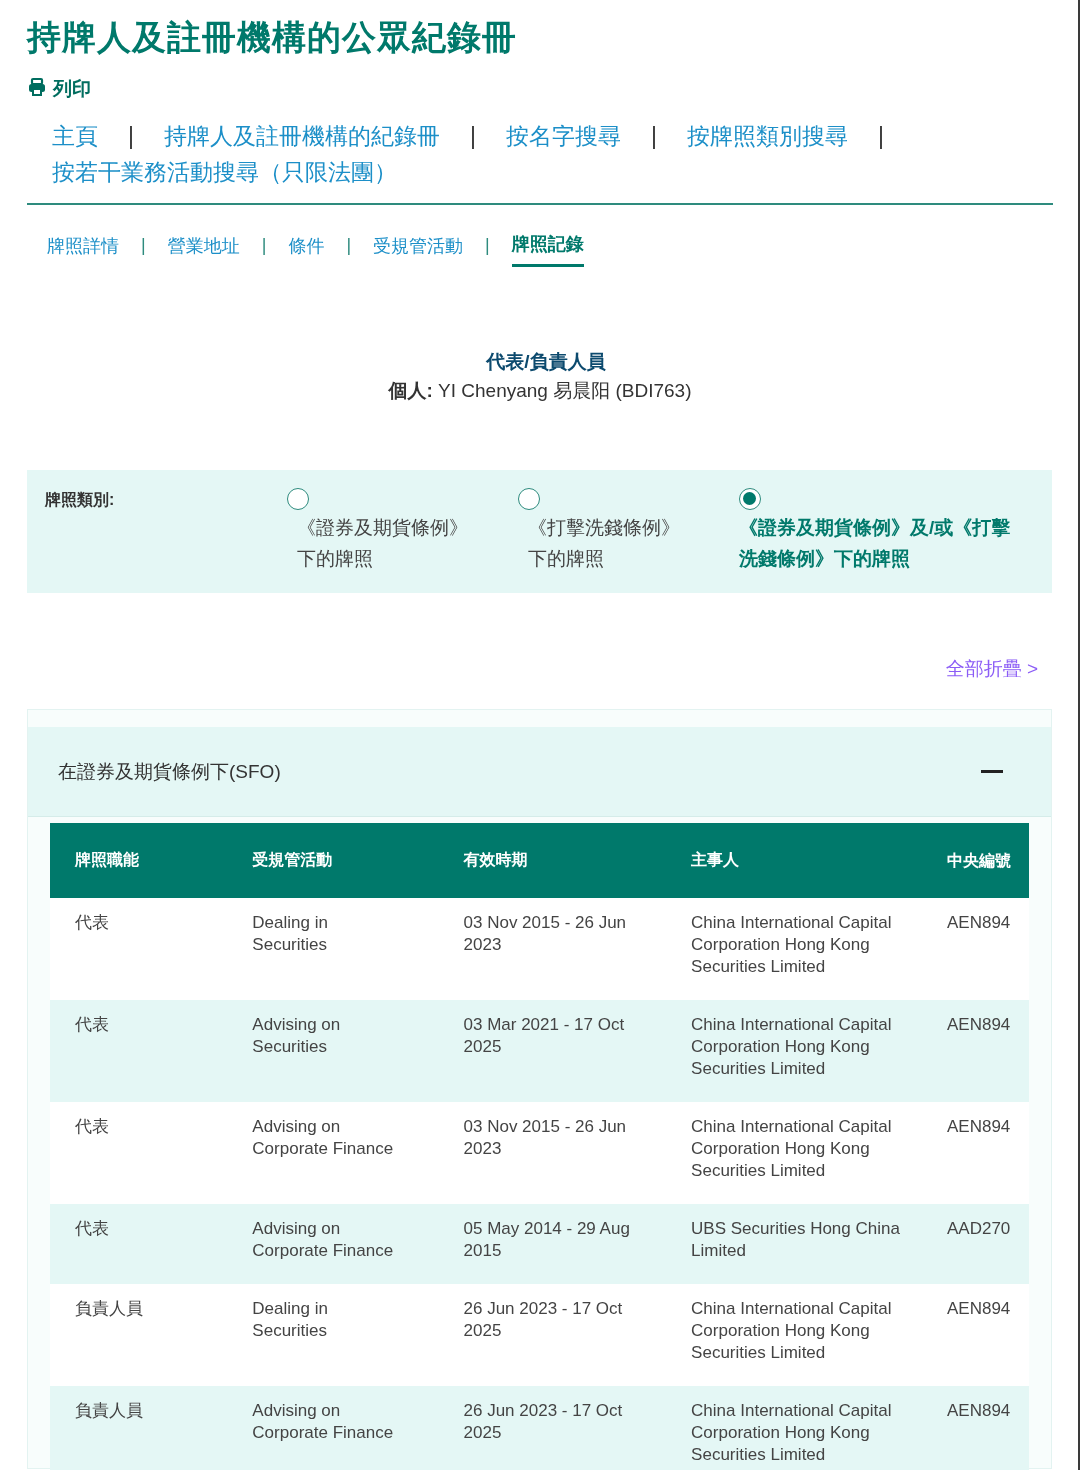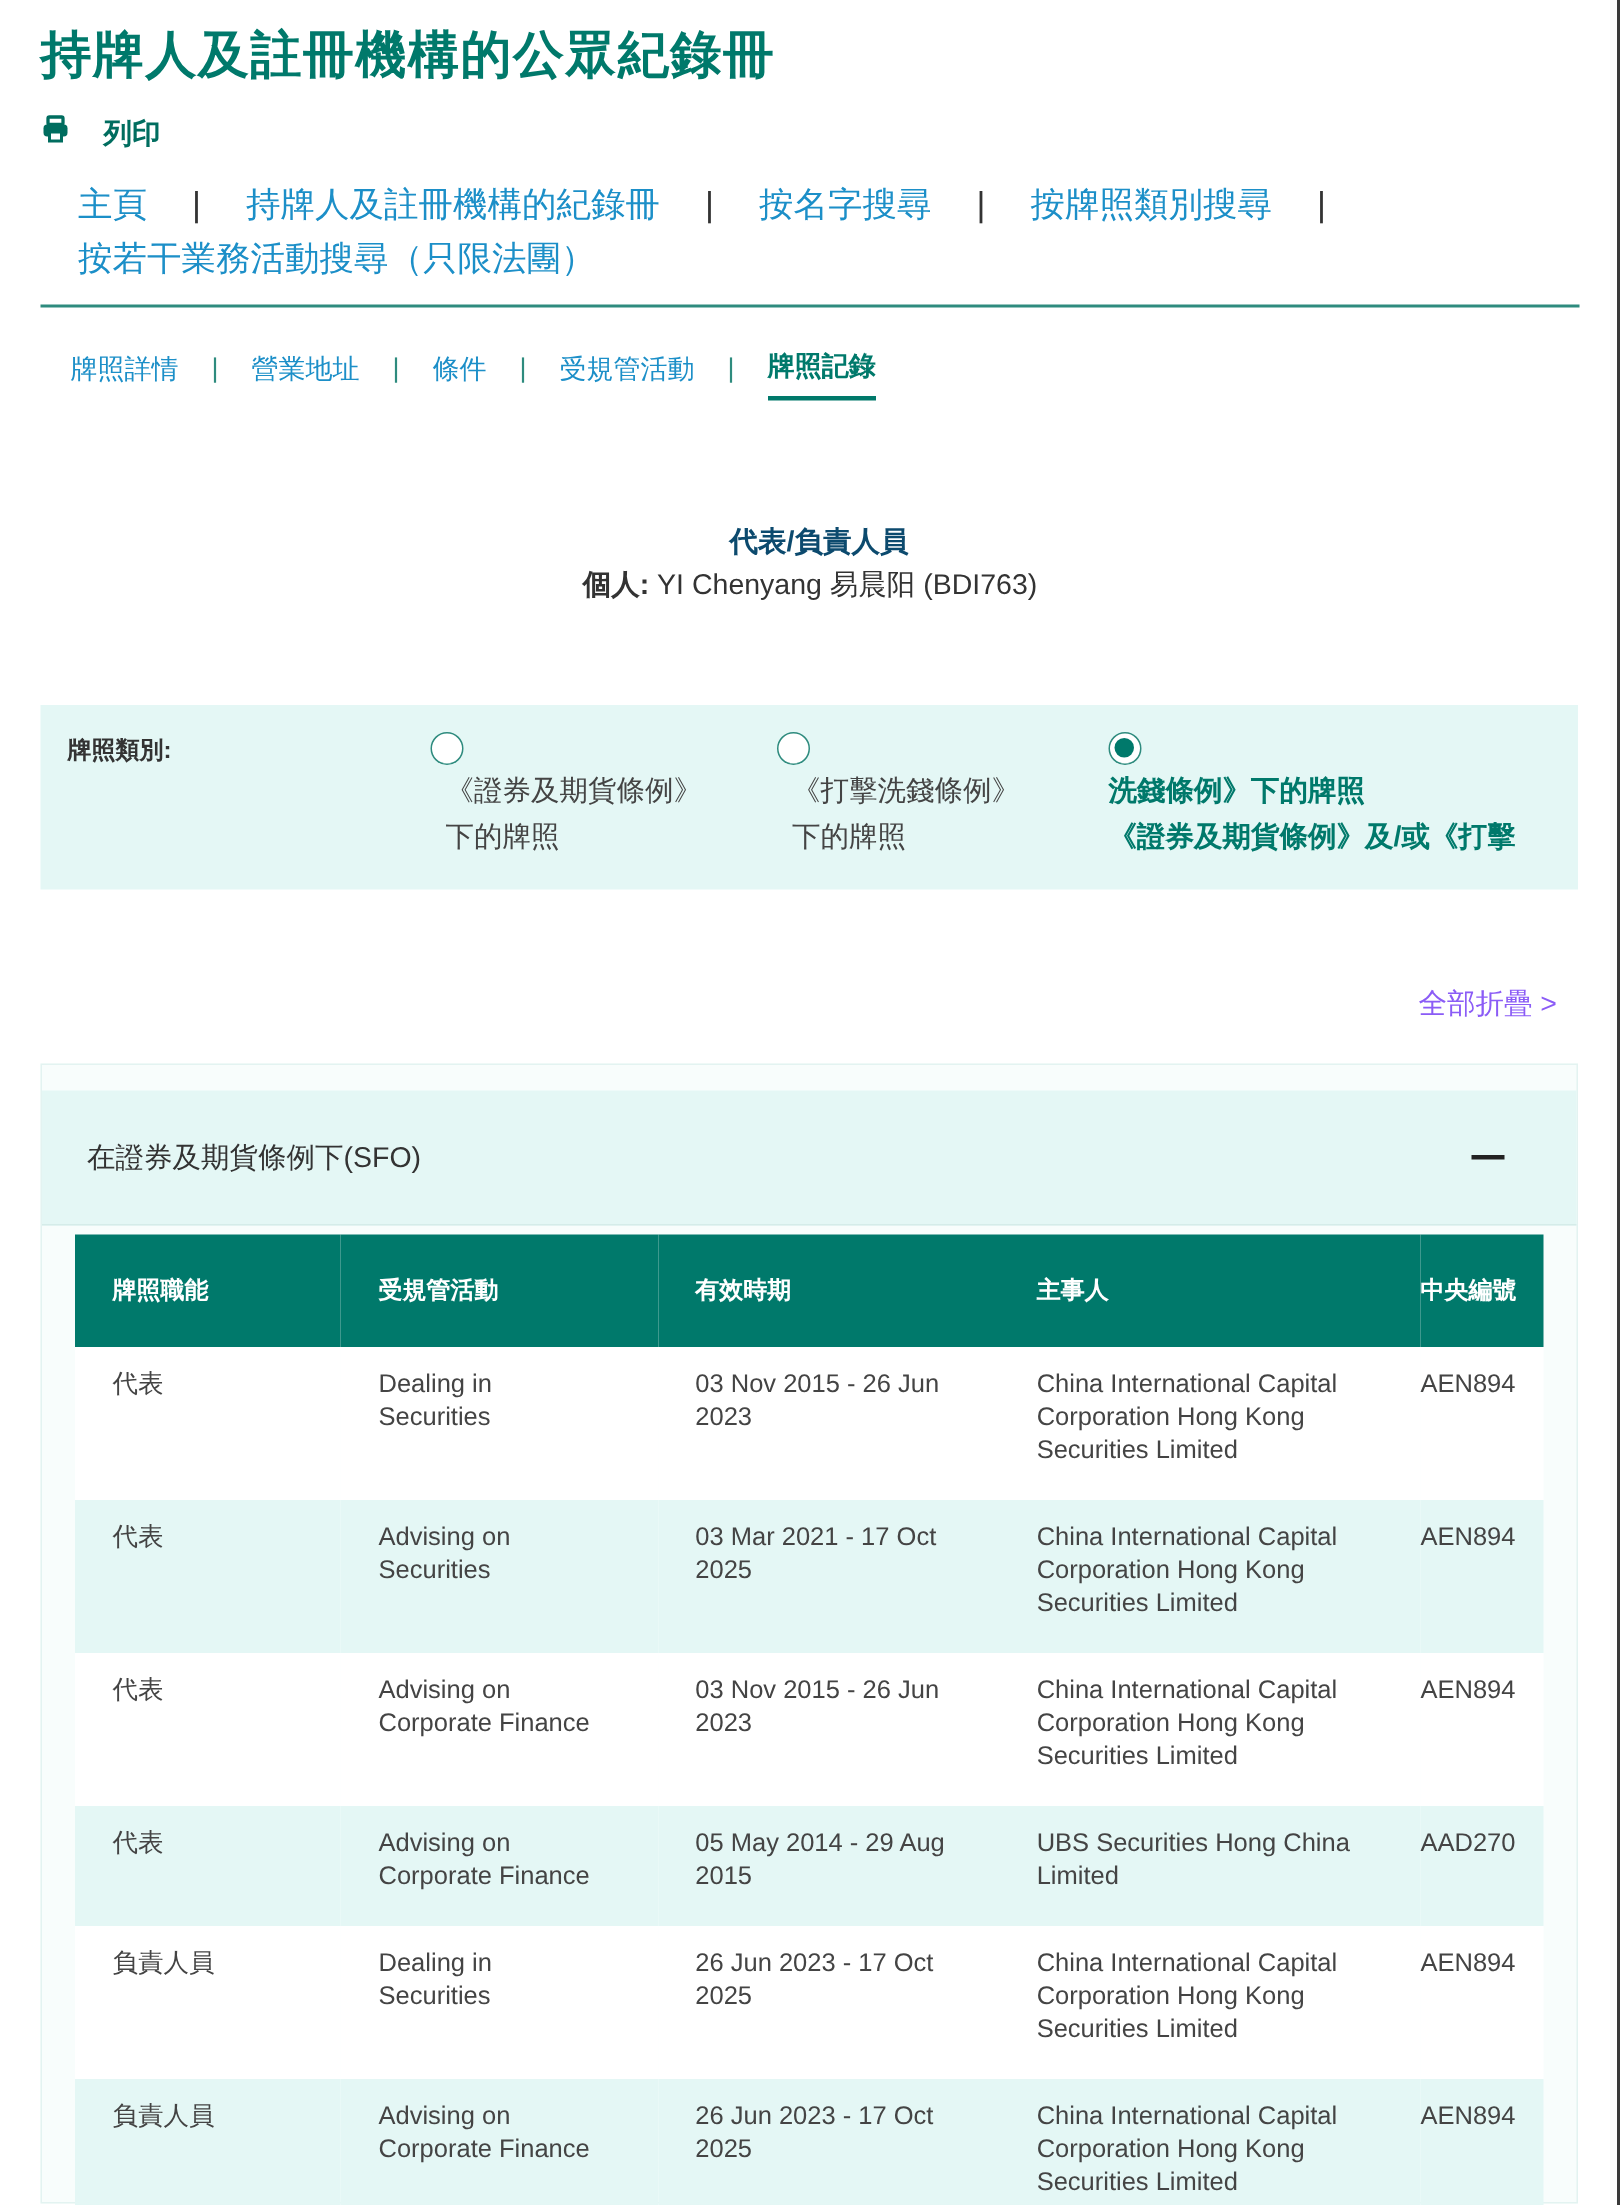--- a/index.html
+++ b/index.html
@@ -1,21 +1,21 @@
 <!DOCTYPE html>
 <html><head>
 <meta charset="utf-8">
 <style>
   * { box-sizing: border-box; margin: 0; padding: 0; }
   html, body { width: 1080px; height: 1470px; background: #ffffff; overflow: hidden; }
   body { font-family: "Liberation Sans", "DejaVu Sans", sans-serif; color: #333; position: relative; }
   .right-edge { position: absolute; right: 0; top: 0; width: 2px; height: 1470px; background: #3a3a3a; }
 
   .page-title { position: absolute; left: 27px; top: 16px; font-size: 34px; color: #00796b; letter-spacing: 1px; line-height: 44px; font-family: Liberation Serif, serif; }
-  .print-link { position: absolute; left: 27px; top: 76px; display: flex; align-items: center; gap: 22px; color: #006d5f; font-weight: bold; font-size: 19px; cursor: pointer; }
+  .print-link { position: absolute; left: 27px; top: 76px; display: flex; align-items: center; gap: 6px; color: #006d5f; font-weight: bold; font-size: 19px; cursor: pointer; }
   .print-link svg { width: 20px; height: 20px; }
 
   .main-nav { position: absolute; left: 52px; top: 118px; width: 900px; font-size: 23px; line-height: 36px; color: #1c9ad6; }
   .main-nav .item { color: #1c8fc8; cursor: pointer; margin-top: 40px; }
   .main-nav .sep { color: #333; margin: 0 30px; }
   .nav-divider { position: absolute; left: 27px; top: 203px; width: 1026px; height: 2px; background: #2e8b7e; }
 
   .sub-tabs { position: absolute; left: 47px; top: 232px; display: flex; align-items: center; font-size: 18px; }
   .sub-tabs .tab { color: #1c8fc8; cursor: pointer; padding-bottom: 8px; }
   .sub-tabs .tab.active { color: #00796b; font-weight: bold; border-bottom: 3px solid #00796b; }
@@ -109,22 +109,22 @@
     <div class="radio-circle"></div>
     <div class="radio-text" style="padding-left:10px;">
       <div>《打擊洗錢條例》</div>
       <div>下的牌照</div>
     </div>
   </div>
 
   <div class="radio-opt" style="left:712px;">
     <div class="radio-circle checked"></div>
     <div class="radio-text checked" style="width:300px;">
+      <div>《證券及期貨條例》及/或《打擊</div>
       <div>洗錢條例》下的牌照</div>
-      <div>《證券及期貨條例》及/或《打擊</div>
     </div>
   </div>
 </div>
 
 <div class="collapse-all">全部折疊 &gt;</div>
 
 <div class="accordion">
   <div class="acc-header">
     <div class="acc-title">在證券及期貨條例下(SFO)</div>
     <div class="acc-toggle"></div>

